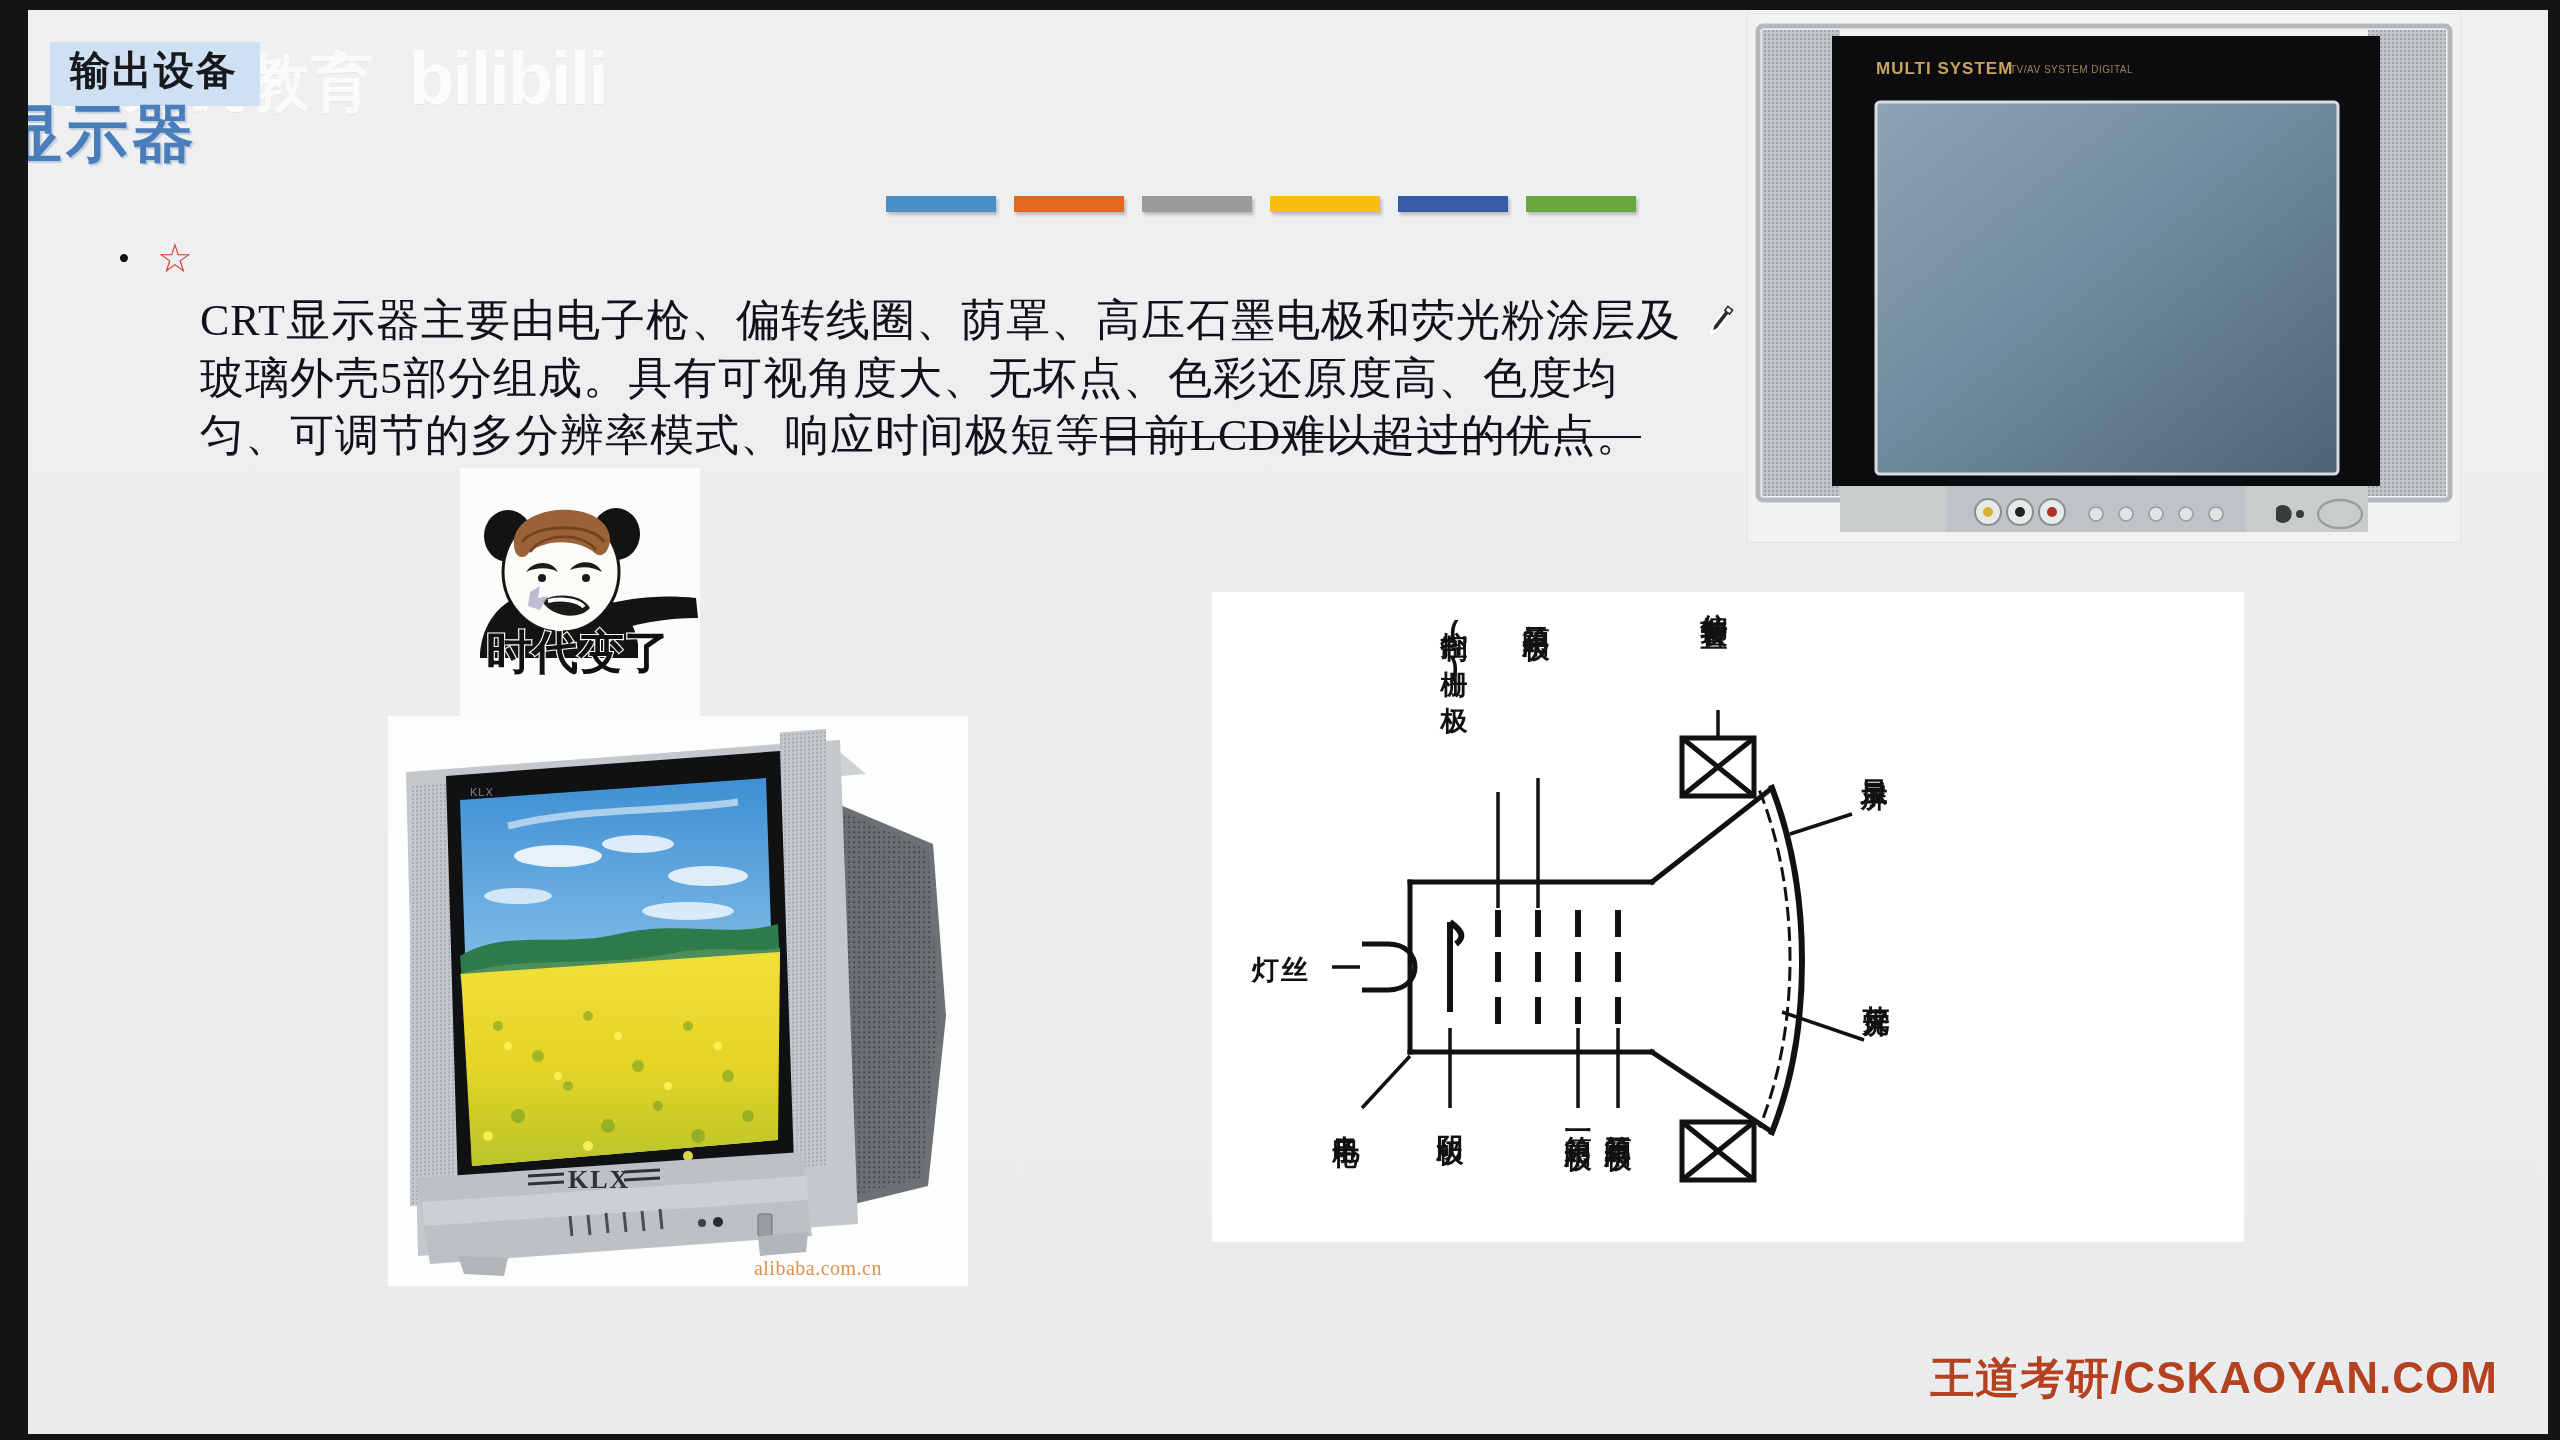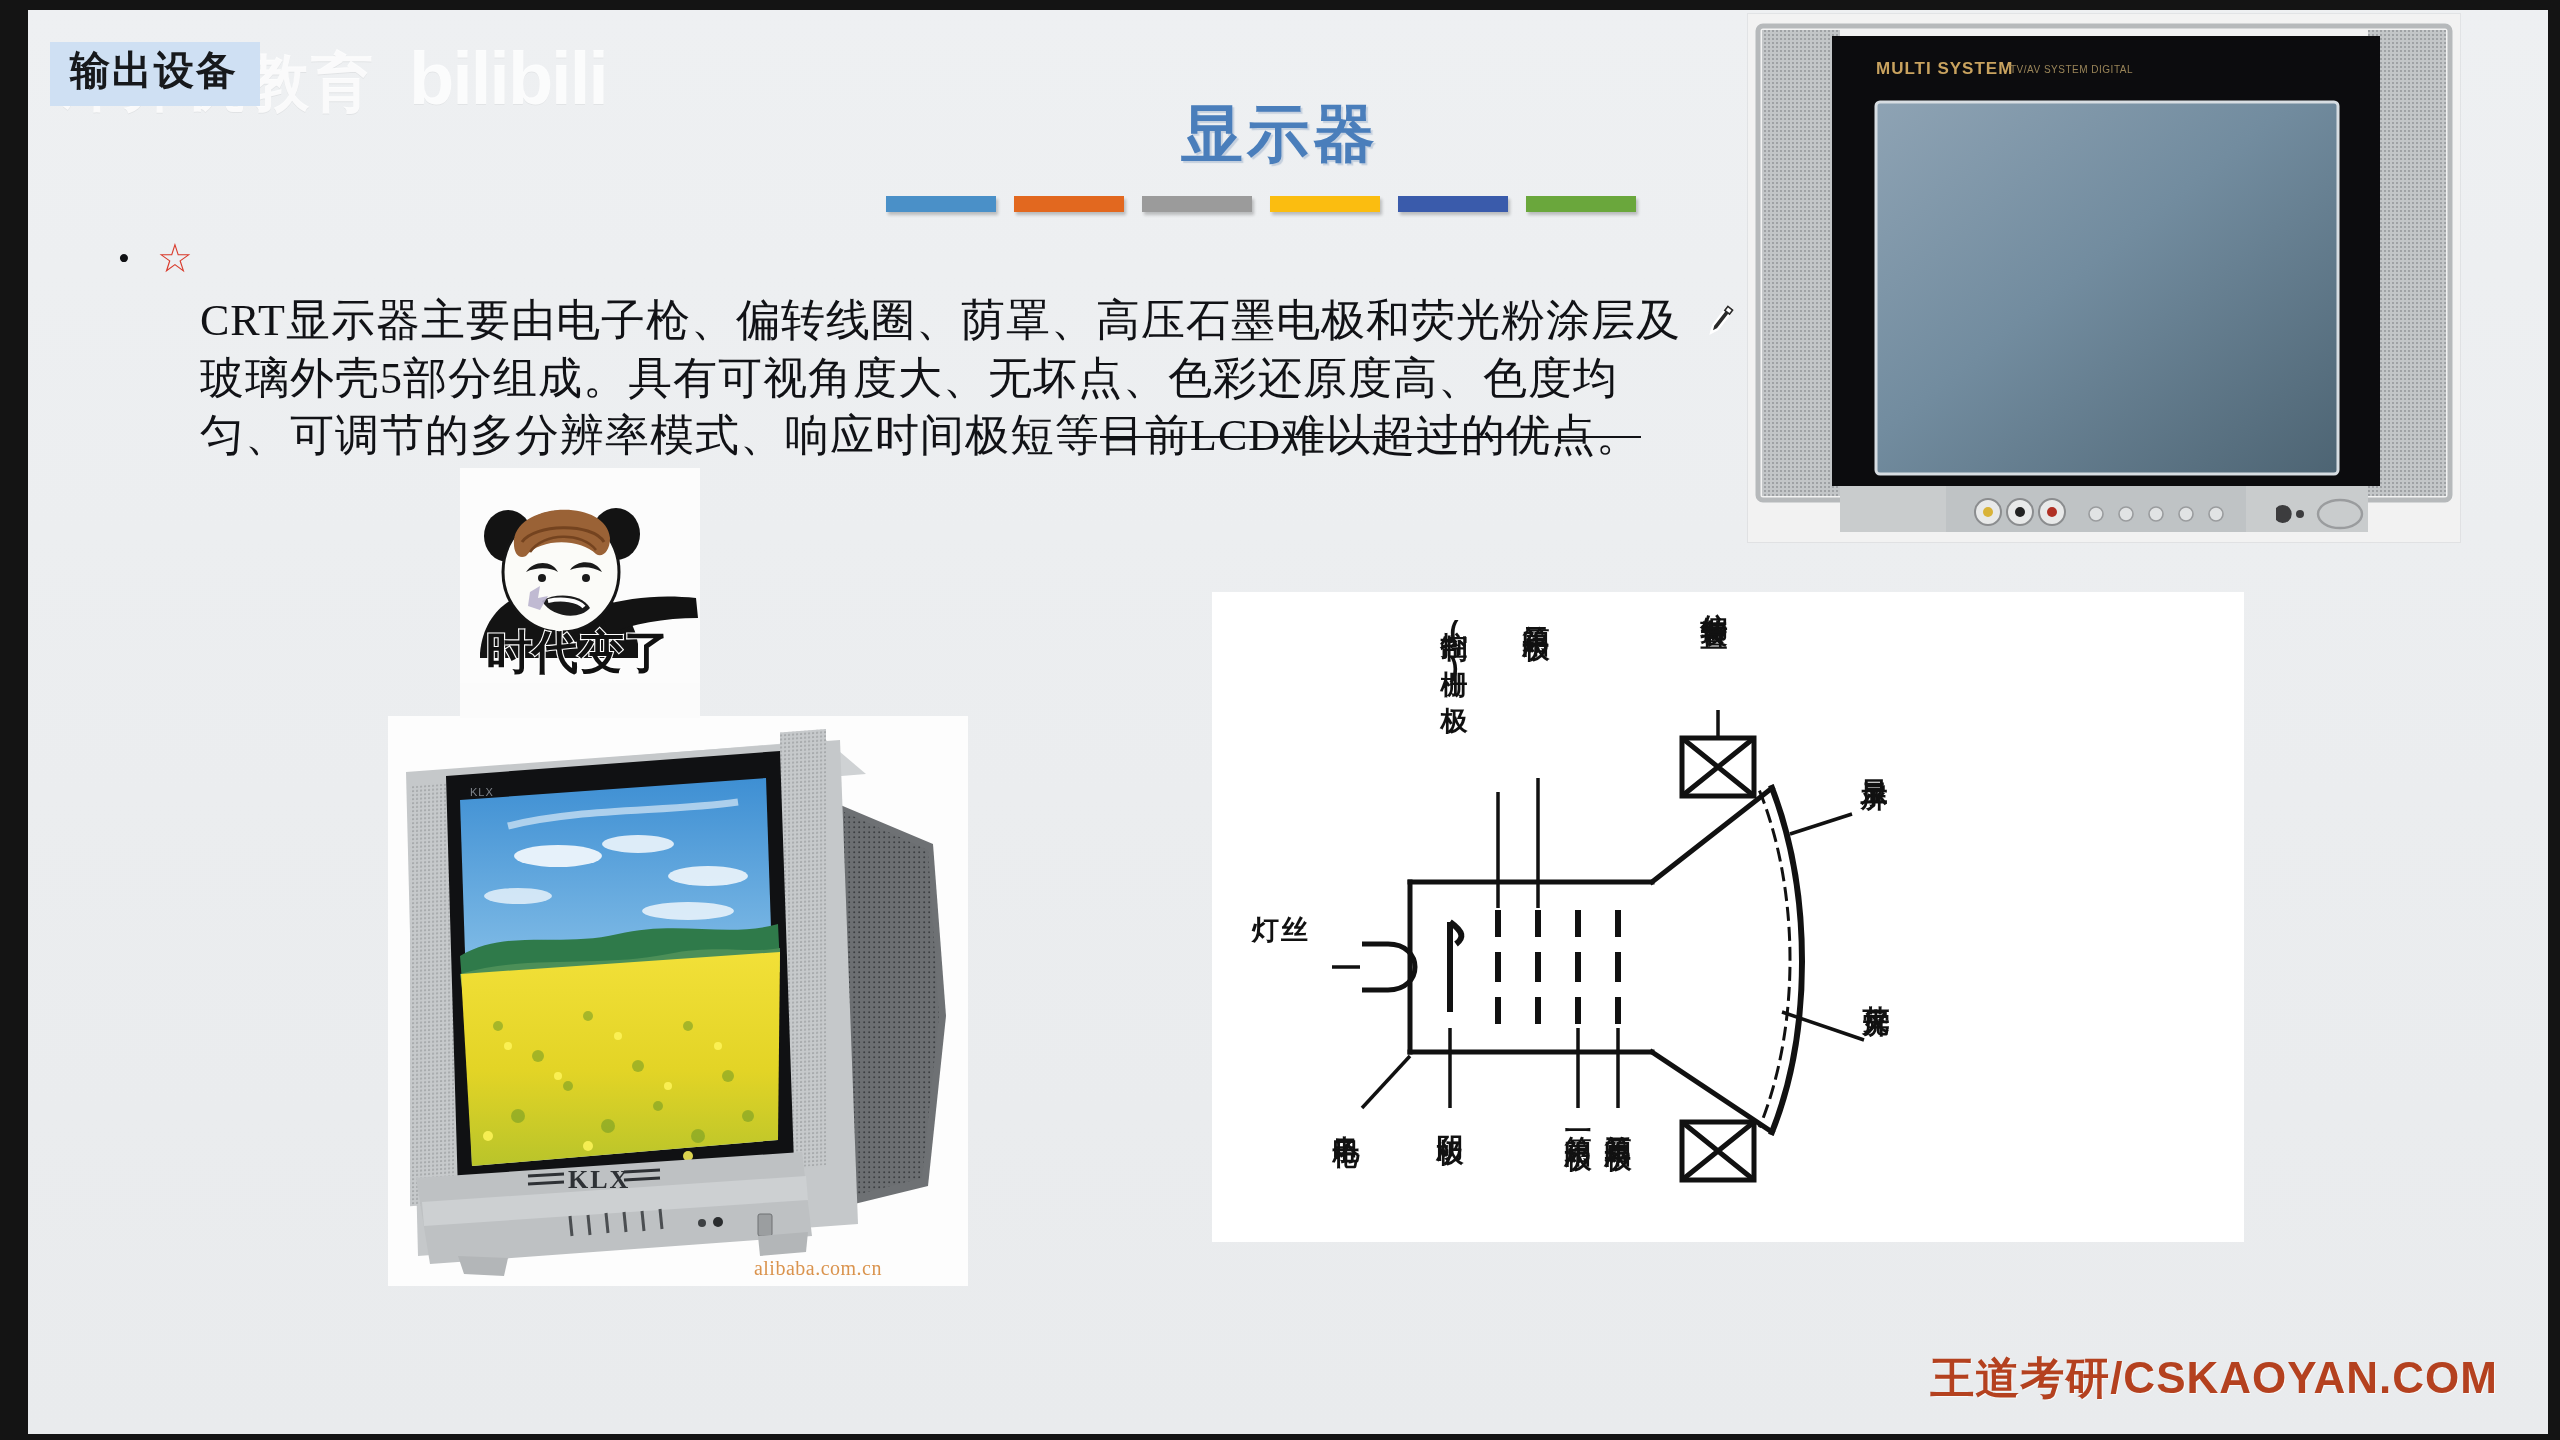--- a/index.html
+++ b/index.html
@@ -43,21 +43,21 @@
     padding:8px 22px 16px 20px;
   }
   .topic-text {
     font-family:"Liberation Sans", "DejaVu Sans", sans-serif;
     font-size:40px; font-weight:700; color:#17191c; letter-spacing:2px;
     line-height:1;
   }
 
   
   .slide-title {
-    position:absolute; left:0; top:92px; width:2560px; text-align:center; z-index:12;
+    position:absolute; left:0; top:92px; width:2560px; z-index:12;
     font-family:"Liberation Serif", serif;
     font-size:62px; font-weight:700; color:#4a7ebb; letter-spacing:4px;
     text-shadow:2px 2px 1px rgba(120,150,185,0.35);
   }
 
   
   .bars { position:absolute; left:886px; top:196px; display:flex; gap:18px; z-index:12; }
   .bar { width:110px; height:16px; box-shadow:2px 3px 3px rgba(0,0,0,0.22); }
 
   
@@ -112,21 +112,21 @@
   }
   .vlabel {
     position:absolute; writing-mode:vertical-rl; text-orientation:upright;
     font-family:"Liberation Sans","DejaVu Sans",sans-serif;
     font-size:27px; font-weight:700; color:#111; letter-spacing:3px;
     line-height:1;
   }
   .hlabel {
     position:absolute;
     font-family:"Liberation Sans","DejaVu Sans",sans-serif;
-    font-size:27px; font-weight:700; color:#111; letter-spacing:2px;
+    font-size:27px; font-weight:700; color:#111; letter-spacing:2px;margin-top:40px;
   }
 
   
   .brand {
     position:absolute; right:62px; bottom:32px; z-index:30;
     font-family:"Liberation Sans","DejaVu Sans",sans-serif;
     font-size:44px; font-weight:700; color:#b4411f; letter-spacing:1px;
     text-shadow:1px 1px 0 rgba(255,255,255,0.65);
   }
 </style>

